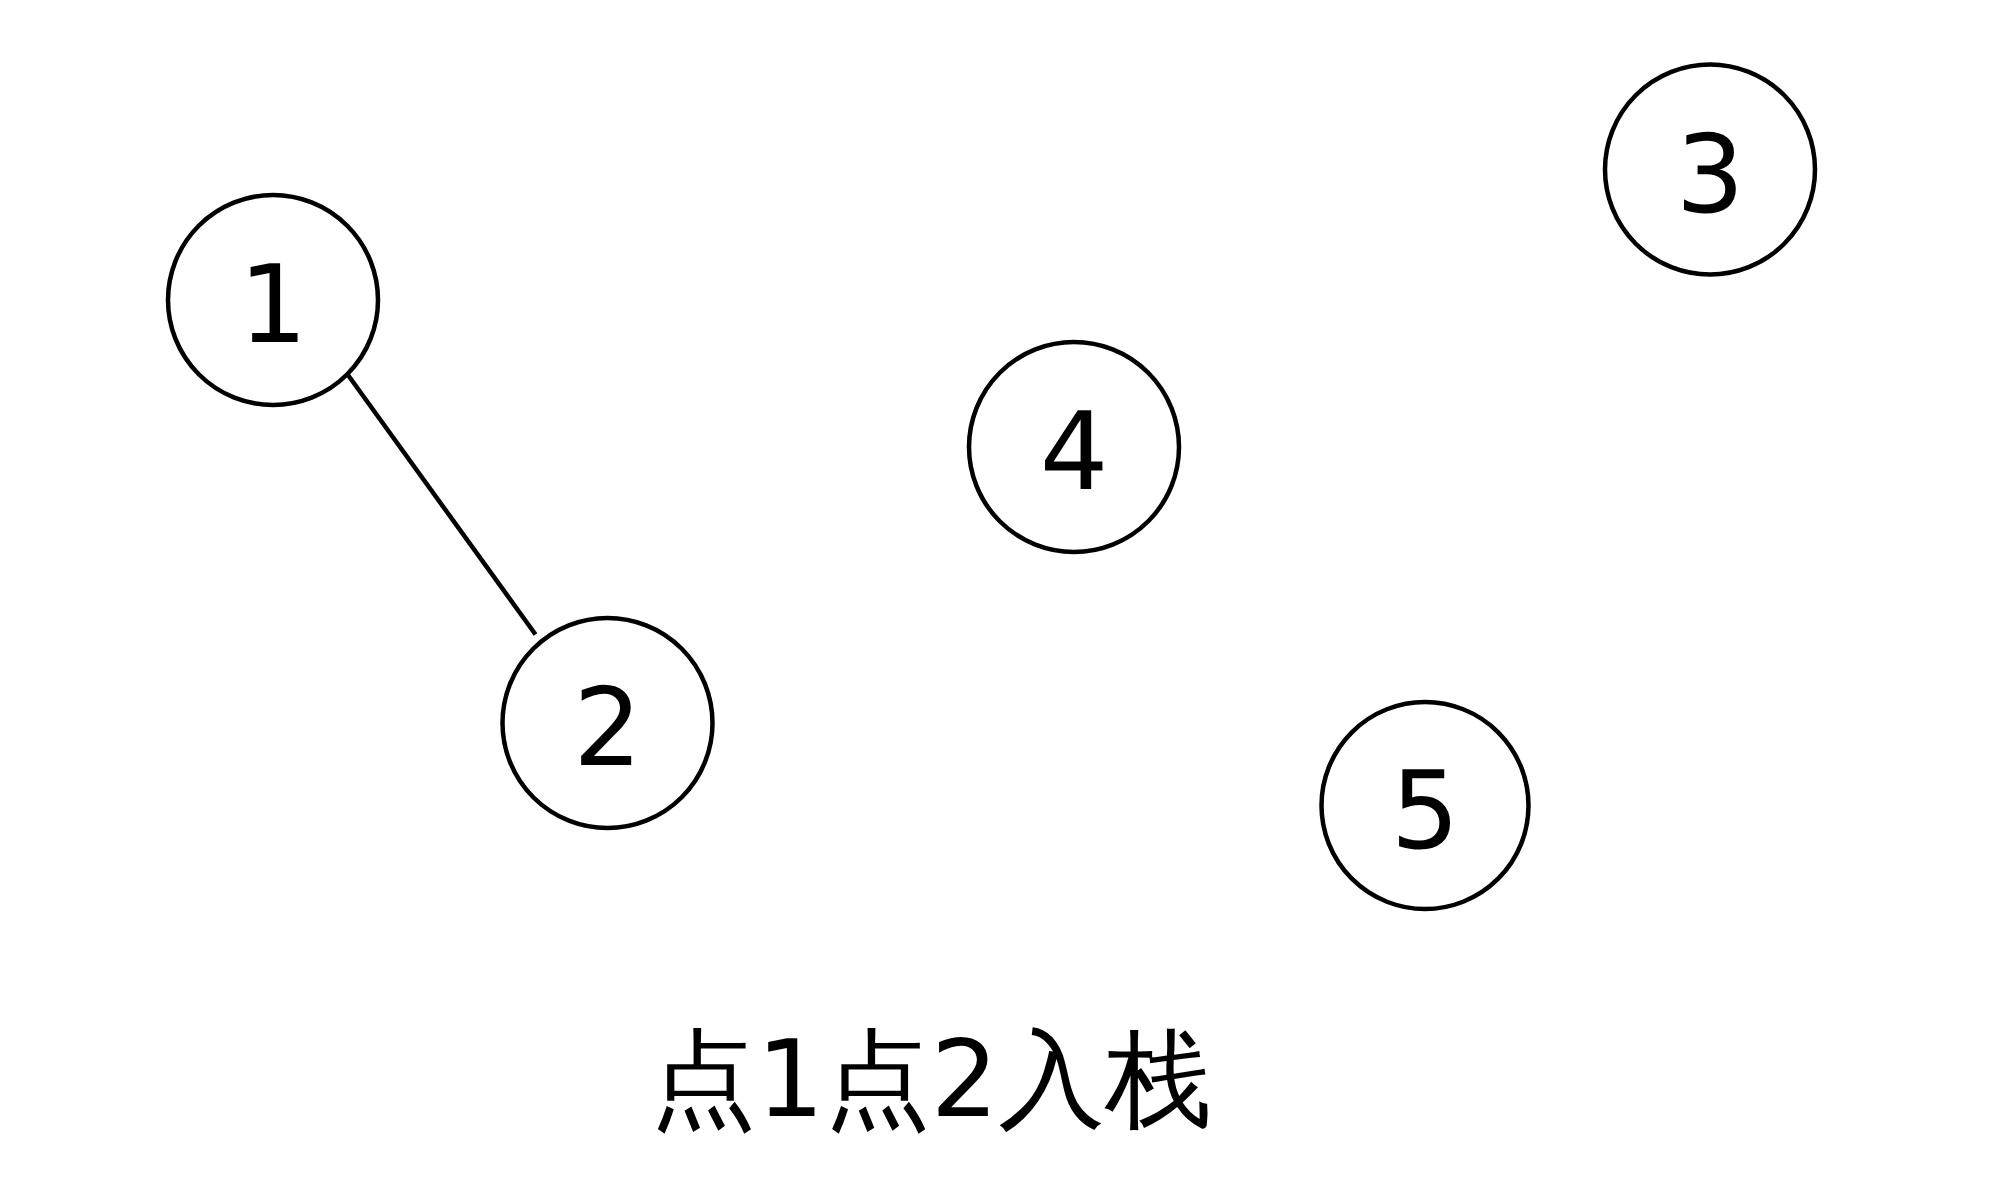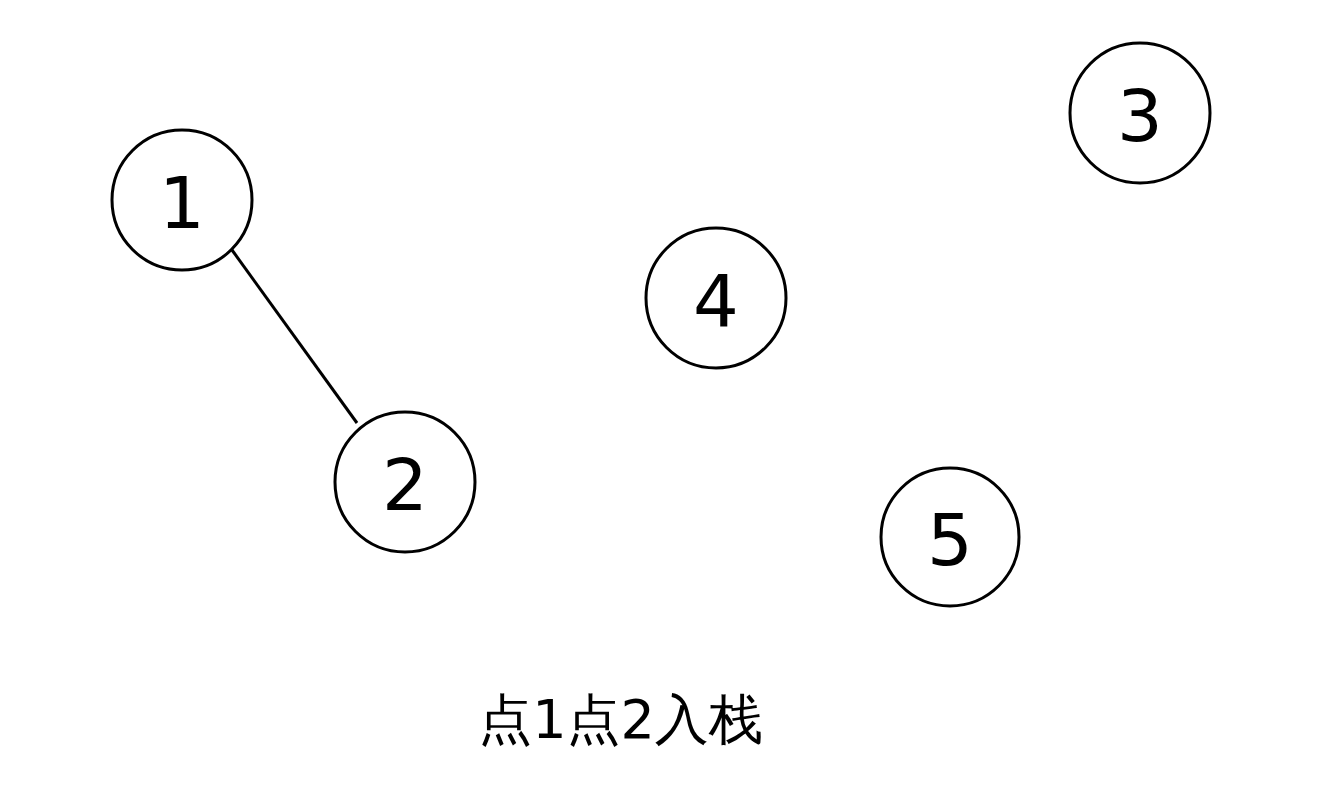--- a/index.html
+++ b/index.html
@@ -41,21 +41,21 @@
     fill: none;
   }
   #caption {
     position: absolute;
     left: 0;
     width: 1241px;
     top: 672px;
     text-align: center;
     color: #000000;
     font-family: "DejaVu Sans", "Liberation Sans", sans-serif;
-    font-size: 54px;
+    font-size: 71px;
     line-height: 96px;
     white-space: nowrap;
     letter-spacing: 0px;
   }
 </style>
 </head>
 <body>
 
 <div id="canvas" style="background: rgb(255, 255, 255);">
 

